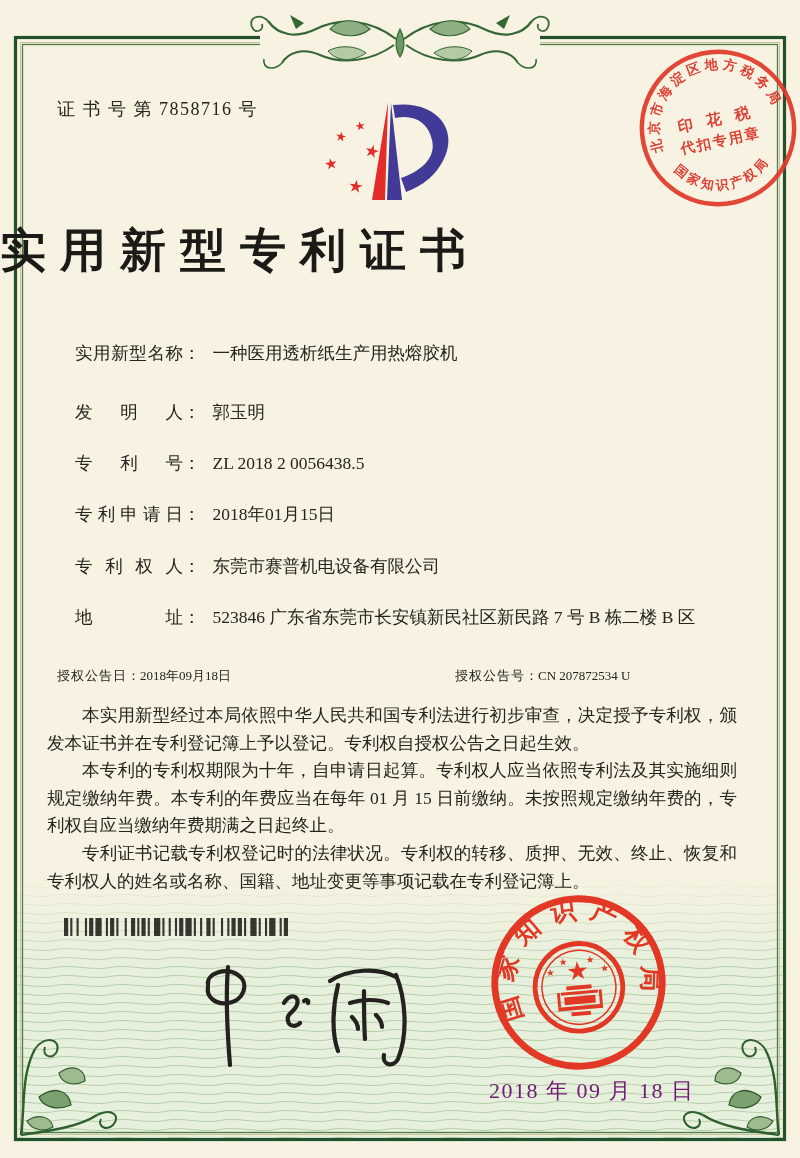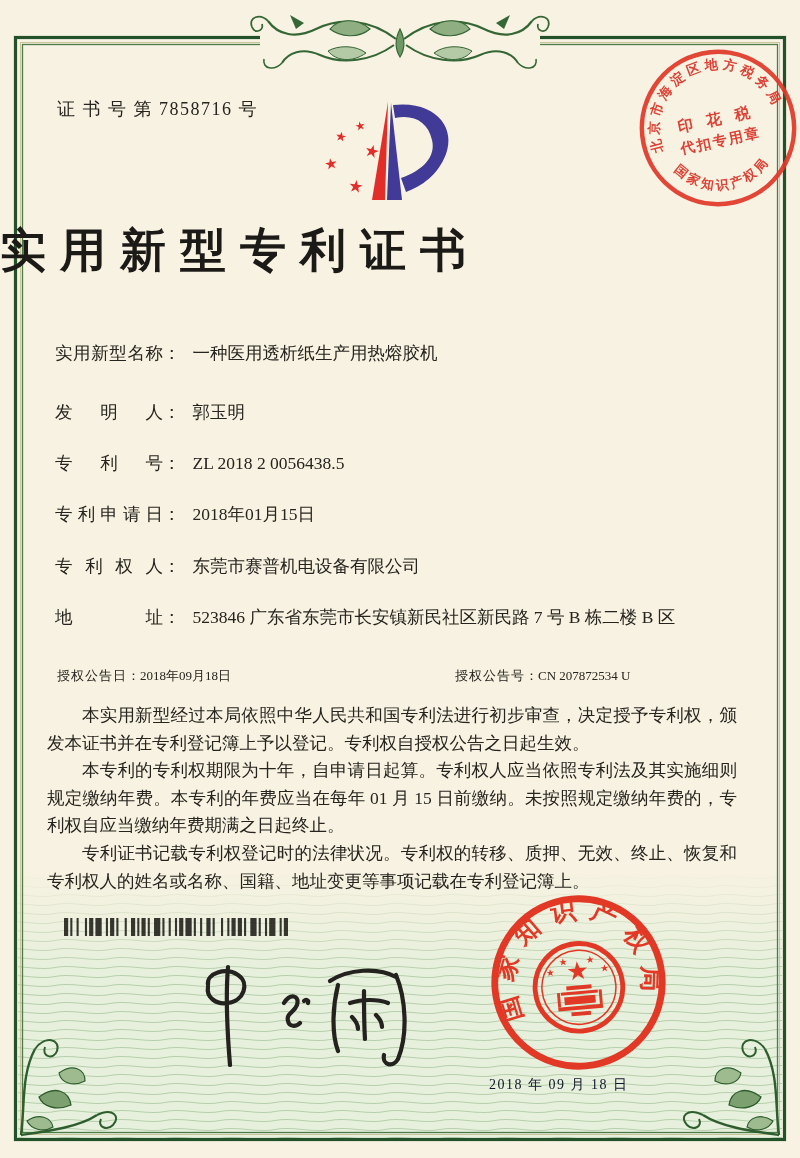--- a/index.html
+++ b/index.html
@@ -5,35 +5,35 @@
   html,body{margin:0;padding:0;background:#e8e4d4;}
   .page{
     position:relative;width:800px;height:1158px;margin:0 auto;
     background:#f7f2e1;overflow:hidden;
     font-family:"Liberation Serif","DejaVu Serif",serif;color:#26241f;
   }
   .abs{position:absolute;}
   .cert-number{left:57px;top:97px;font-size:18px;letter-spacing:1.5px;}
   .title{left:0;top:220px;width:100%;text-align:left;font-size:46px;
          font-weight:600;letter-spacing:14px;color:#1c1a17;white-space:nowrap;}
-  .field-row{left:55px;width:692px;display:flex;align-items:center;
+  .field-row{left:75px;width:692px;display:flex;align-items:center;
              font-size:17.5px;line-height:27px;}
   .flabel{width:108px;flex:0 0 108px;text-align:justify;text-align-last:justify;}
   .fcolon{flex:0 0 16px;}
   .fvalue{margin-left:12px;}
   .addr .fvalue{width:540px;}
   .grant-row{left:57px;top:662px;width:692px;display:flex;font-size:13px;line-height:27px;}
   .grant-left{display:flex;width:398px;}
   .grant-right{display:flex;}
   .glabel{letter-spacing:1px;}
   .paras{left:47px;top:702px;width:690px;font-size:17.5px;line-height:27.6px;
          text-align:justify;}
   .paras p{margin:0;text-indent:2em;}
   .signer{left:84px;top:986px;font-size:18px;line-height:37px;letter-spacing:2px;}
-  .seal-date{left:489px;top:1076px;font-size:14px;letter-spacing:1.5px;color:#0f172a;}
+  .seal-date{left:489px;top:1076px;font-size:22px;letter-spacing:1.5px;color:#701a75;}
   .footer{left:8px;top:1173px;width:784px;text-align:left;font-size:15px;letter-spacing:1px;}
   .tax-seal{left:634px;top:44px;transform:rotate(-12deg);opacity:.93;}
   .cnipa-seal{left:486px;top:890px;transform:rotate(-5deg);opacity:.95;}
   .sig{left:192px;top:950px;}
   .logo{left:318px;top:98px;}
   .barcode{left:64px;top:918px;opacity:.88;}
 </style>
 </head>
 <body>
 

